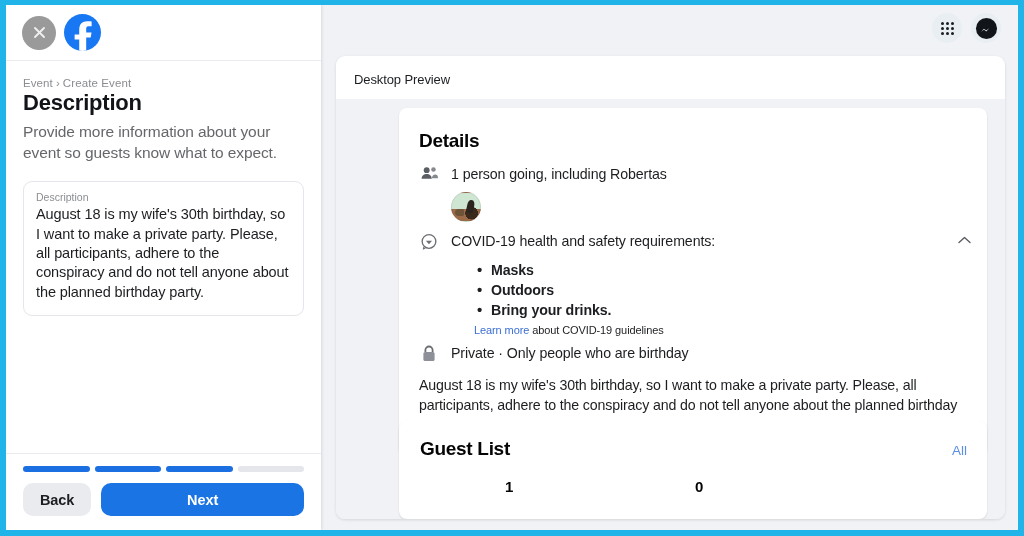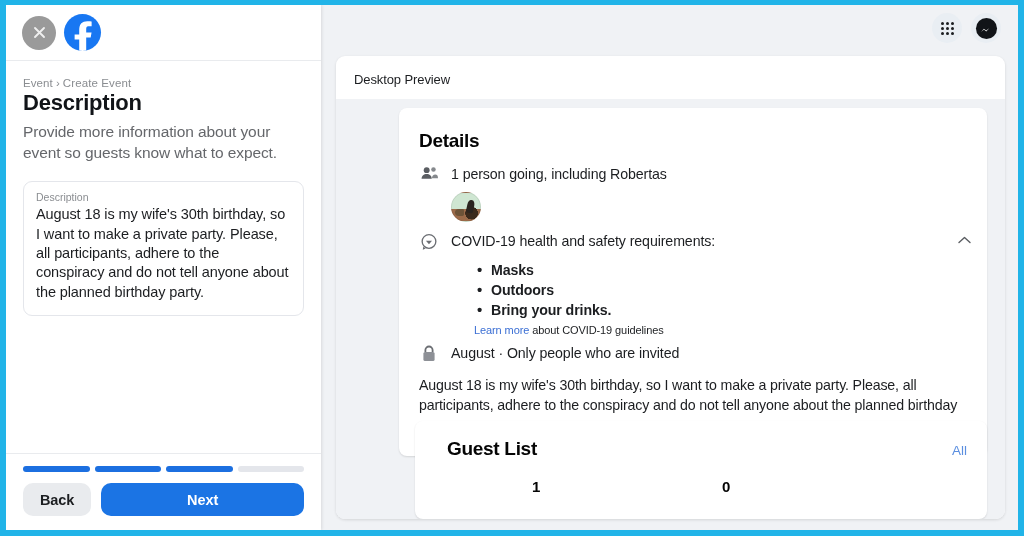--- a/index.html
+++ b/index.html
@@ -252,23 +252,22 @@
     margin-top: 13px;
   }
 
   .guest-card {
     position: absolute;
     left: 63px; right: 18px;
     top: 322px;
     background: #ffffff;
     border-radius: 8px;
     box-shadow: 0 1px 2px rgba(0,0,0,0.12);
-    padding: 17px 20px 24px 32px;
+    padding: 17px 20px 24px 21px;
     min-height: 90px;
-    margin-left: 16px;
   }
   .guest-head { display:flex; align-items: baseline; justify-content: space-between; }
   .guest-title { font-size: 19px; font-weight: bold; color:#050505; letter-spacing:-.3px;}
   .guest-all { font-size: 13.5px; color:#5b8fe0; cursor:pointer; }
   .guest-stats { display:flex; margin-top: 18px; padding-left: 85px; }
   .guest-stats .stat { font-size: 15px; font-weight: bold; color:#050505; }
   .guest-stats .stat:first-child { width: 190px; }
 </style>
 </head>
 <body>
@@ -391,21 +390,21 @@
               <a>Learn more</a><span> about COVID-19 guidelines</span>
             </div>
 
             <div class="row">
               <span class="row-ico">
                 <svg width="14" height="17" viewBox="0 0 14 17" aria-hidden="true">
                   <path d="M3.4 7V5.1a3.6 3.6 0 0 1 7.2 0V7" fill="none" stroke="#6b6e73" stroke-width="1.8"></path>
                   <rect x="1.4" y="6.9" width="11.2" height="9.2" rx="1.6" fill="#8d9096"></rect>
                 </svg>
               </span>
-              <span class="row-txt">August · Only people who are invited</span>
+              <span class="row-txt">Private · Only people who are birthday</span>
             </div>
 
             <div class="desc-para">August 18 is my wife's 30th birthday, so I want to make a private party. Please, all participants, adhere to the conspiracy and do not tell anyone about the planned birthday party.</div>
           </div>
 
           <div class="guest-card">
             <div class="guest-head">
               <span class="guest-title">Guest List</span>
               <span class="guest-all">All</span>
             </div>

